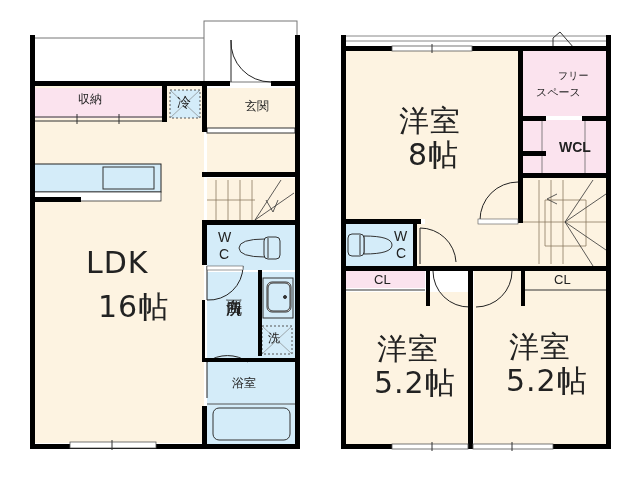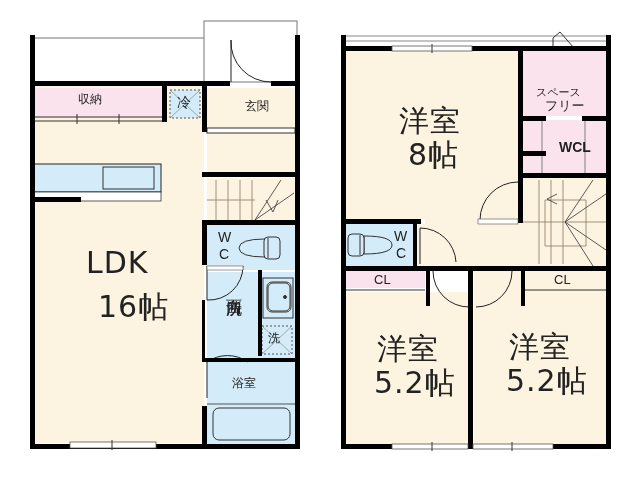--- a/index.html
+++ b/index.html
@@ -219,21 +219,21 @@
 <div class="lbl big" style="left:86px;top:248px;">LDK</div>
 <div class="lbl big" style="left:86px;top:292px;margin-left:12px;">16帖</div>
 <div class="lbl sm" style="left:218px;top:230px;font-size:14px;">W</div>
 <div class="lbl sm" style="left:219px;top:247px;font-size:14px;">C</div>
 <div class="lbl vert" style="left:226px;top:287px;">洗面所</div>
 <div class="lbl mid" style="left:268px;top:332px;">洗</div>
 <div class="lbl mid" style="left:232px;top:377px;text-align:right;">浴室</div>
 
 <div class="lbl big" style="left:399px;top:106px;">洋室</div>
 <div class="lbl big" style="left:408px;top:140px;">8帖</div>
-<div class="lbl sm" style="left:545px;top:71px;font-size:13px;margin-top:28px;">フリー</div>
+<div class="lbl sm" style="left:558px;top:71px;font-size:10px;">フリー</div>
 <div class="lbl sm" style="left:536px;top:87px;font-size:11px;">スペース</div>
 <div class="lbl sm" style="left:559px;top:140px;font-size:14px;font-weight:bold;">WCL</div>
 <div class="lbl sm" style="left:394px;top:229px;font-size:14px;">W</div>
 <div class="lbl sm" style="left:396px;top:246px;font-size:14px;">C</div>
 <div class="lbl sm" style="left:374px;top:273px;font-size:13px;">CL</div>
 <div class="lbl sm" style="left:554px;top:273px;font-size:13px;">CL</div>
 <div class="lbl big" style="left:377px;top:334px;">洋室</div>
 <div class="lbl big" style="left:374px;top:368px;">5.2帖</div>
 <div class="lbl big" style="left:509px;top:332px;">洋室</div>
 <div class="lbl big" style="left:506px;top:366px;">5.2帖</div>

